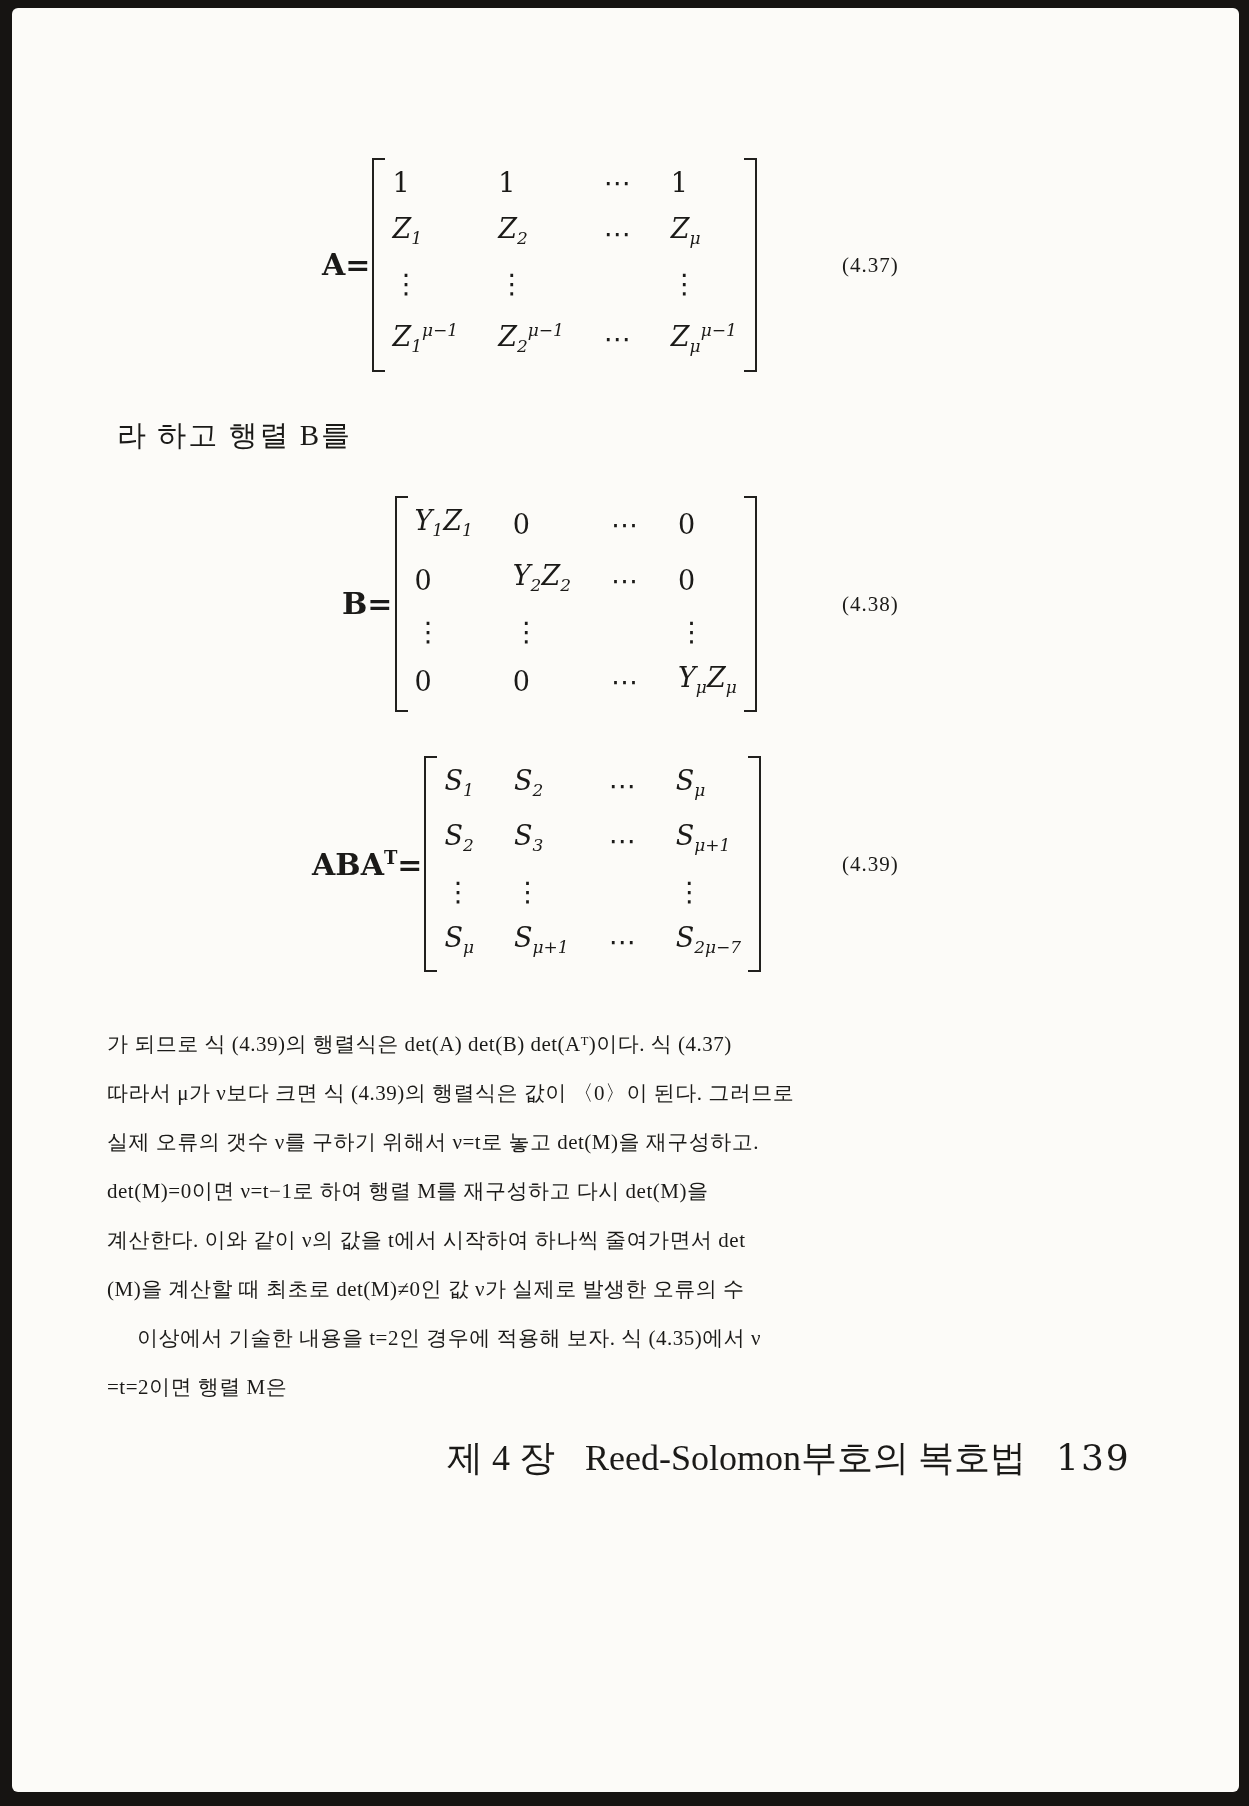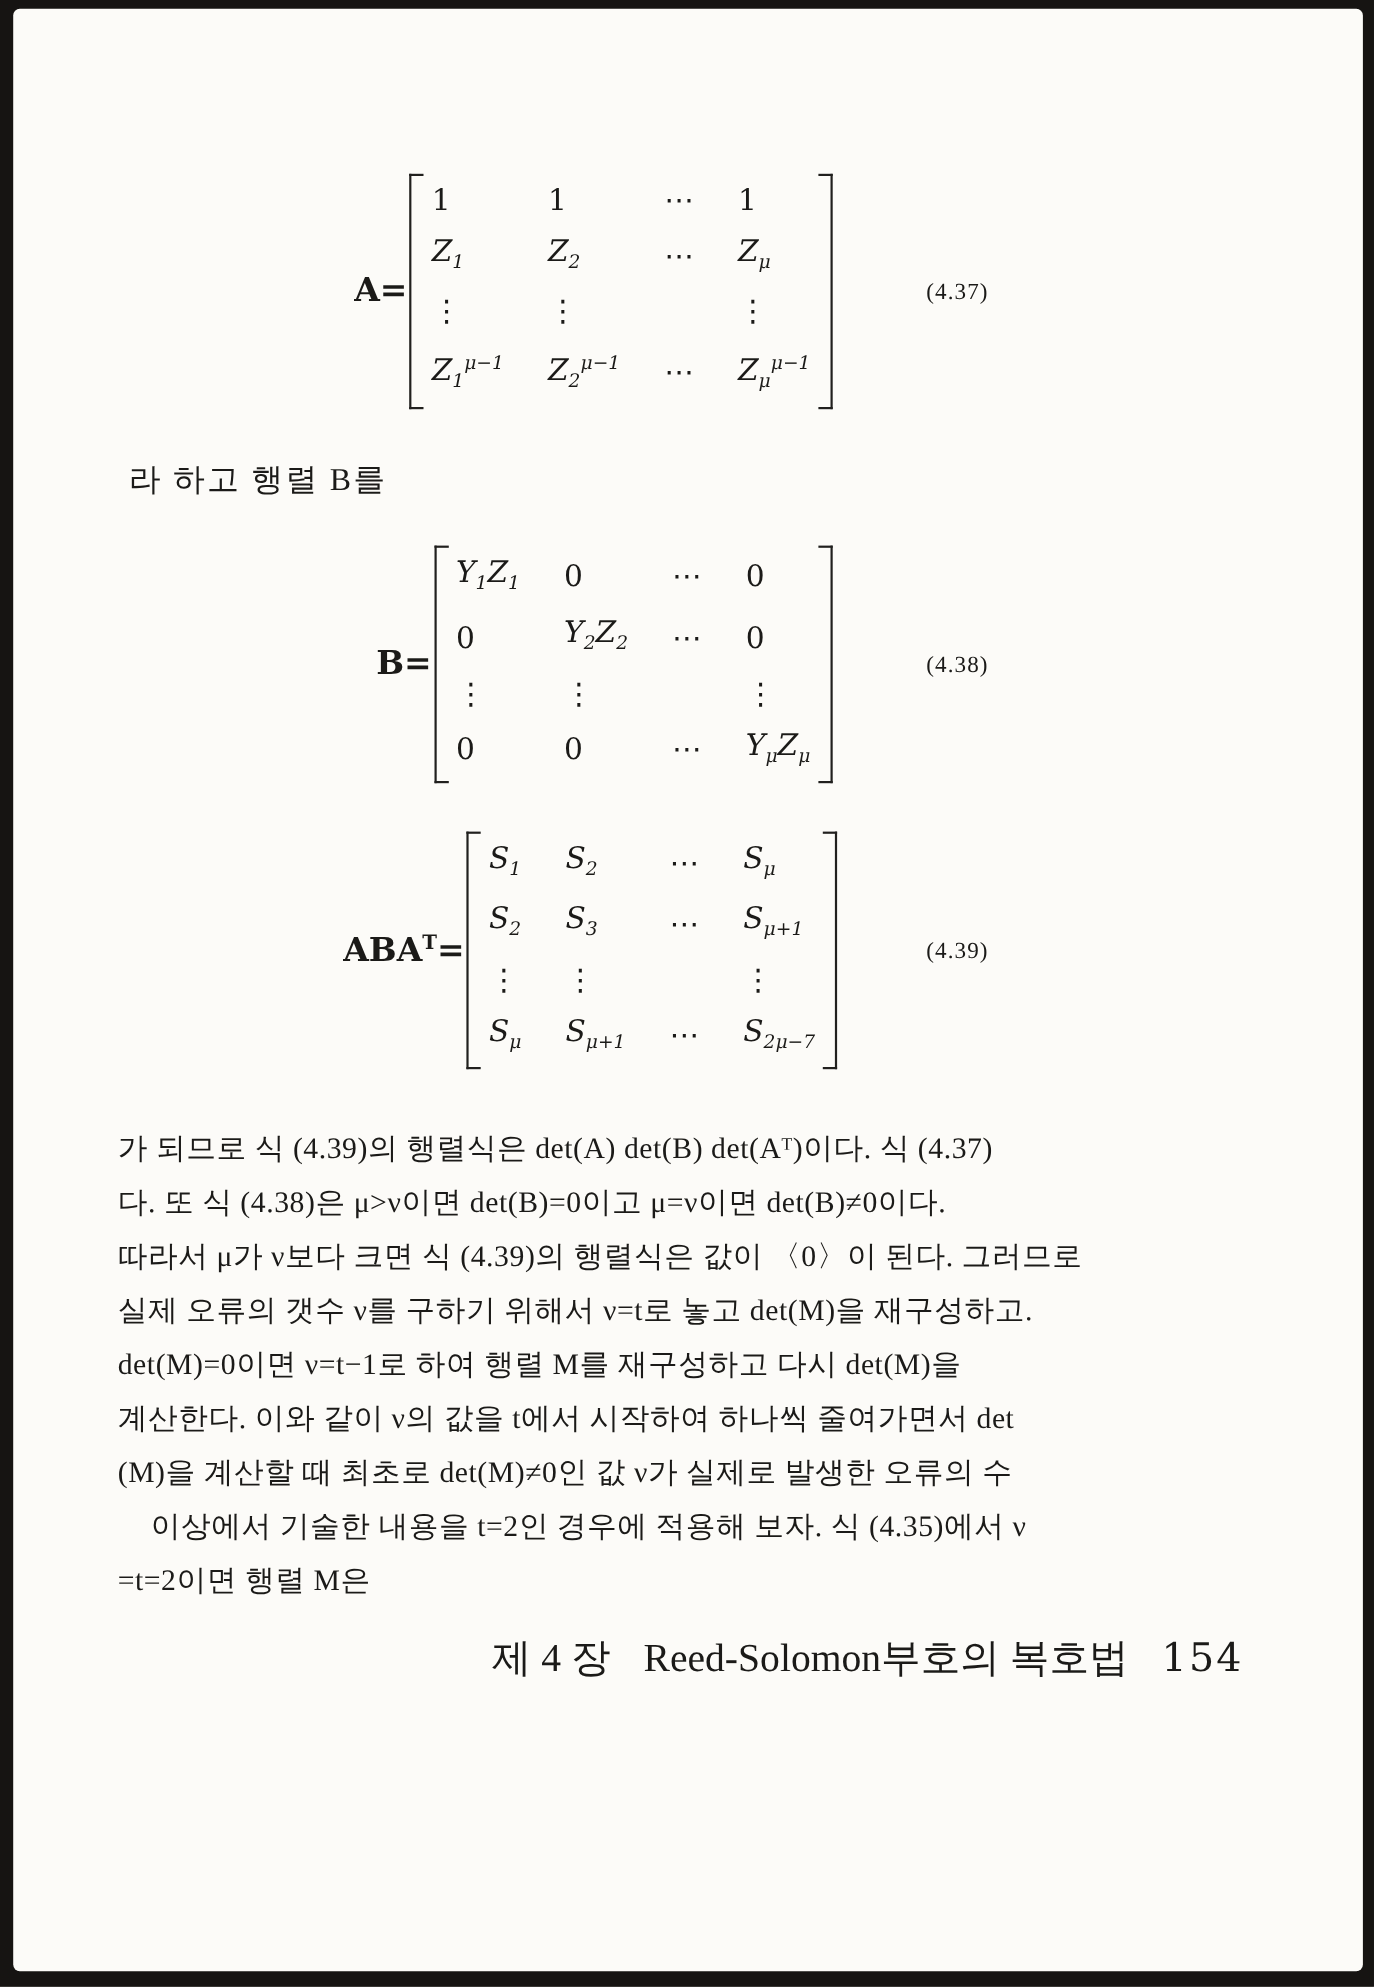--- a/index.html
+++ b/index.html
@@ -71,21 +71,21 @@
     letter-spacing: 1px;
   }
   
   .lead-text {
     font-size: 29px;
     margin: 26px 0 40px 10px;
     letter-spacing: 2px;
   }
   .para { margin-top: 48px; }
   .text-line {
-    font-size: 27px;
+    font-size: 21px;
     line-height: 49px;
     white-space: nowrap;
     letter-spacing: 0.5px;
   }
   .indent { text-indent: 30px; }
   
   .footer {
     margin-top: 22px;
     padding-left: 340px;
     display: flex;
@@ -179,32 +179,31 @@
           <span class="mcell upright">⋯</span>
           <span class="mcell">S<sub>2μ−7</sub></span>
         </div>
       </div>
     </div>
     <span class="eq-label">(4.39)</span>
   </div>
 
   <div class="para">
     <div class="text-line">가 되므로 식 (4.39)의 행렬식은 det(A) det(B) det(Aᵀ)이다. 식 (4.37)</div>
-    <div class="text-line">다. 또 식 (4.38)은 μ&gt;ν이면 det(B)=0이고 μ=ν이면 det(B)≠0이다.</div>
     <div class="text-line">따라서 μ가 ν보다 크면 식 (4.39)의 행렬식은 값이 〈0〉이 된다. 그러므로</div>
     <div class="text-line">실제 오류의 갯수 ν를 구하기 위해서 ν=t로 놓고 det(M)을 재구성하고.</div>
     <div class="text-line">det(M)=0이면 ν=t−1로 하여 행렬 M를 재구성하고 다시 det(M)을</div>
     <div class="text-line">계산한다. 이와 같이 ν의 값을 t에서 시작하여 하나씩 줄여가면서 det</div>
     <div class="text-line">(M)을 계산할 때 최초로 det(M)≠0인 값 ν가 실제로 발생한 오류의 수</div>
   </div>
 
   <div>
     <div class="text-line indent">이상에서 기술한 내용을 t=2인 경우에 적용해 보자. 식 (4.35)에서 ν</div>
     <div class="text-line">=t=2이면 행렬 M은</div>
   </div>
 
   <div class="footer">
     <span>제 4 장</span>
     <span>Reed-Solomon부호의 복호법</span>
-    <span class="pagenum">154</span>
+    <span class="pagenum">139</span>
   </div>
 
 </div>
 
 </body></html>

